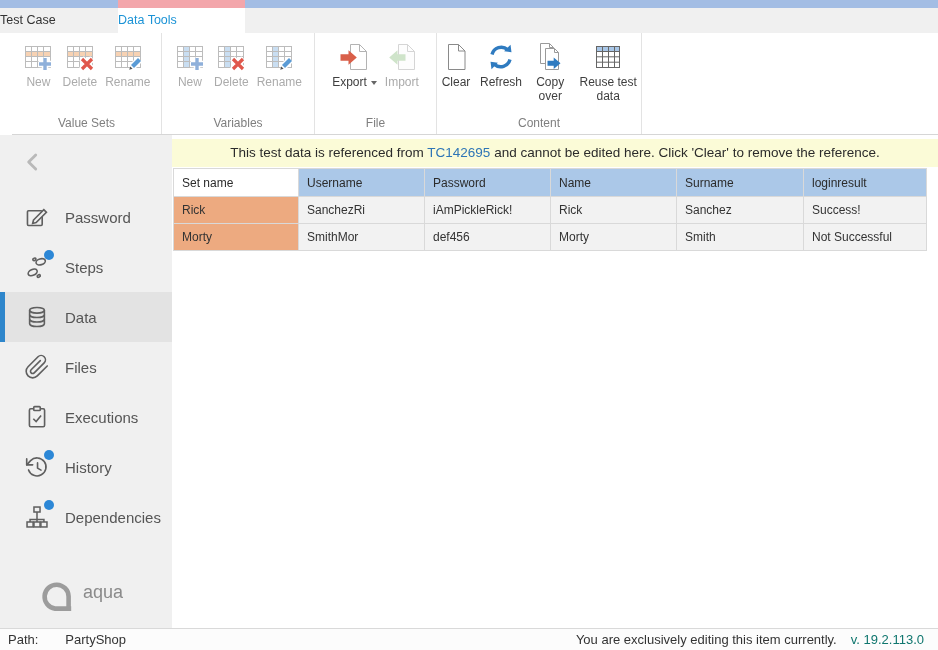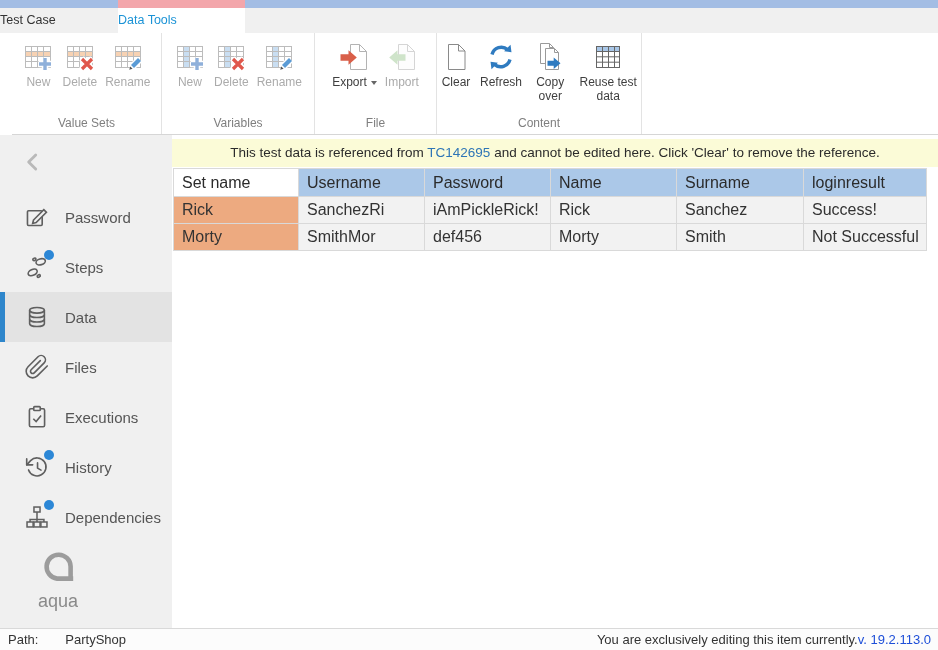--- a/index.html
+++ b/index.html
@@ -42,47 +42,47 @@
   #nav { position:absolute; top:57px; left:0; width:172px; }
   .nav-item { height:50px; display:flex; align-items:center; padding-left:24px;
     gap:15px; font-size:15px; color:#555; position:relative; cursor:default; }
   .nav-item.selected { background:#e3e3e3; }
   .nav-item.selected::before { content:""; position:absolute; left:0; top:0;
     width:5px; height:50px; background:#2e86cb; }
   .nav-ic { width:26px; height:26px; position:relative; flex:0 0 26px; }
   .badge { position:absolute; top:-4px; right:-4px; width:10px; height:10px;
     border-radius:50%; background:#2c87d6; }
   #logo { position:absolute; left:38px; bottom:16px; display:flex;
-    align-items:center; gap:9px;flex-direction:column; }
+    gap:9px; }
   #logo .logo-text { font-size:18px; color:#8a8a8a; }
 
   
   #content { left:172px; top:135px; width:766px; height:493px; background:#fff; }
   #notif { position:absolute; left:0; top:4px; width:766px; height:28px;
     background:#fbfbd7; font-size:13.5px; line-height:28px; text-align:center;
     color:#2b2b2b; }
   #notif a { color:#2e75b6; text-decoration:none; cursor:pointer; }
 
   #datatable { position:absolute; left:1px; top:33px; border-collapse:collapse; }
-  #datatable td { border:1px solid #d9d9d9; height:27px; font-size:16px;
+  #datatable td { border:1px solid #d9d9d9; height:27px; font-size:12px;
     padding:0 0 0 8px; white-space:nowrap; overflow:hidden; }
   #datatable tr.hdr td { height:28px; background:#abc8e8; color:#2b2b2b; }
   #datatable tr.hdr td.corner { background:#fff; }
   #datatable td.setname { background:#edaa80; }
   #datatable td.val { background:#f2f2f2; }
   .c0{width:125px;} .c1{width:126px;} .c2{width:126px;}
   .c3{width:126px;} .c4{width:127px;} .c5{width:123px;}
 
   
   #statusbar { left:0; top:628px; width:938px; height:22px; background:#fcfcfc;
     border-top:1px solid #d9d9d9; font-size:13px; line-height:21px; }
   #status-left { position:absolute; left:8px; top:0; }
   #path-value { margin-left:27px; }
-  #status-right { position:absolute; right:7px; top:0; display:flex; }
-  #status-version { color:#1d4ed8; }
+  #status-right { position:absolute; right:14px; top:0; display:flex; gap:14px; }
+  #status-version { color:#0f766e; }
 </style>
 </head>
 <body>
 
 <svg width="0" height="0" style="position:absolute">
   <defs>
     <g id="grid-base">
       <rect x="3.5" y="5.5" width="25" height="21" fill="#fff" stroke="#bcbcbc"></rect>
     </g>
     <g id="grid-lines">

